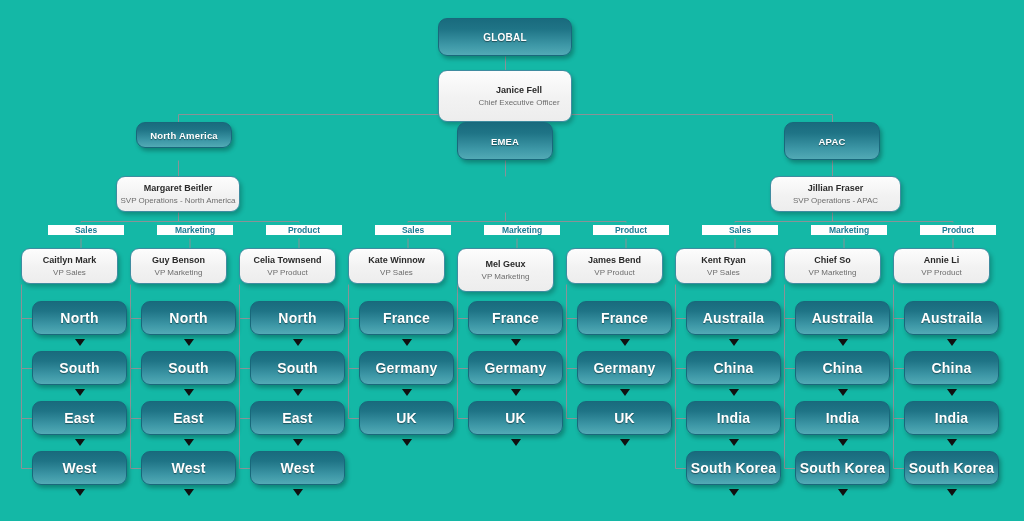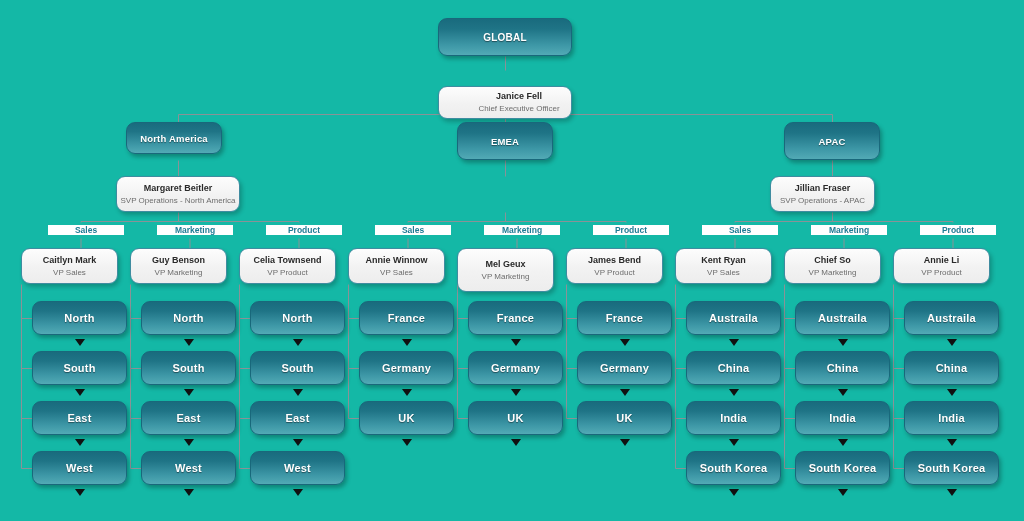--- a/index.html
+++ b/index.html
@@ -39,21 +39,21 @@
     align-items: center;
     justify-content: center;
     color: #ffffff;
     font-weight: bold;
     letter-spacing: 0.2px;
     text-shadow: 0 1px 1px rgba(0,0,0,0.45);
     z-index: 3;
   }
   .unit-box.lvl-global { font-size: 10px; }
   .unit-box.lvl-region { font-size: 9.5px; }
-  .unit-box.lvl-terr   { font-size: 11px; }
+  .unit-box.lvl-terr   { font-size: 14px; }
 
   
   .person-box {
     position: absolute;
     box-sizing: border-box;
     border-radius: 9px;
     background: linear-gradient(to bottom, #fdfdfd 0%, #f2f2f2 55%, #ededed 100%);
     border: 1.3px solid #3f8ca0;
     box-shadow: 2px 3px 4px rgba(0,0,0,0.22);
     display: flex;
@@ -177,40 +177,40 @@
       <line x1="893.5" y1="318.5" x2="904.5" y2="318.5" stroke="#8a9296" stroke-width="1"></line>
       <line x1="893.5" y1="368.5" x2="904.5" y2="368.5" stroke="#8a9296" stroke-width="1"></line>
       <line x1="893.5" y1="418.5" x2="904.5" y2="418.5" stroke="#8a9296" stroke-width="1"></line>
       <line x1="893.5" y1="468.5" x2="904.5" y2="468.5" stroke="#8a9296" stroke-width="1"></line>
     </svg>
 
   <div class="unit-box lvl-global" style="left:438px; top:18px; width:134px; height:38px;">
     <span>GLOBAL</span>
   </div>
 
-  <div class="person-box" style="left:438px; top:86px; width:134px; height:33px;padding-left:28px;">
+  <div class="person-box" style="left:438px; top:70px; width:134px; height:52px;padding-left:28px;">
     <span class="person-name">Janice Fell</span>
     <span class="person-title">Chief Executive Officer</span>
   </div>
 
-  <div class="unit-box lvl-region" style="left:126px; top:122px; width:96px; height:32px;">
+  <div class="unit-box lvl-region" style="left:136px; top:122px; width:96px; height:26px;">
     <span>North America</span>
   </div>
   <div class="unit-box lvl-region" style="left:457px; top:122px; width:96px; height:38px;">
     <span>EMEA</span>
   </div>
   <div class="unit-box lvl-region" style="left:784px; top:122px; width:96px; height:38px;">
     <span>APAC</span>
   </div>
 
   <div class="person-box" style="left:116px; top:176px; width:124px; height:36px;">
     <span class="person-name">Margaret Beitler</span>
     <span class="person-title">SVP Operations - North America</span>
   </div>
-  <div class="person-box" style="left:770px; top:176px; width:105px; height:36px;">
+  <div class="person-box" style="left:770px; top:176px; width:131px; height:36px;">
     <span class="person-name">Jillian Fraser</span>
     <span class="person-title">SVP Operations - APAC</span>
   </div>
 
   <div class="func-label" style="left:48px; top:225px; width:70px;">
     <span>Sales</span>
   </div>
   <div class="func-label" style="left:157px; top:225px; width:70px;">
     <span>Marketing</span>
   </div>
@@ -242,21 +242,21 @@
   </div>
   <div class="person-box" style="left:130px; top:248px; width:97px; height:36px;">
     <span class="person-name">Guy Benson</span>
     <span class="person-title">VP Marketing</span>
   </div>
   <div class="person-box" style="left:239px; top:248px; width:97px; height:36px;">
     <span class="person-name">Celia Townsend</span>
     <span class="person-title">VP Product</span>
   </div>
   <div class="person-box" style="left:348px; top:248px; width:97px; height:36px;">
-    <span class="person-name">Annie Winnow</span>
+    <span class="person-name">Kate Winnow</span>
     <span class="person-title">VP Sales</span>
   </div>
   <div class="person-box" style="left:457px; top:248px; width:97px; height:44px;">
     <span class="person-name">Mel Geux</span>
     <span class="person-title">VP Marketing</span>
   </div>
   <div class="person-box" style="left:566px; top:248px; width:97px; height:36px;text-align:center;">
     <span class="person-name">James Bend</span>
     <span class="person-title">VP Product</span>
   </div>

